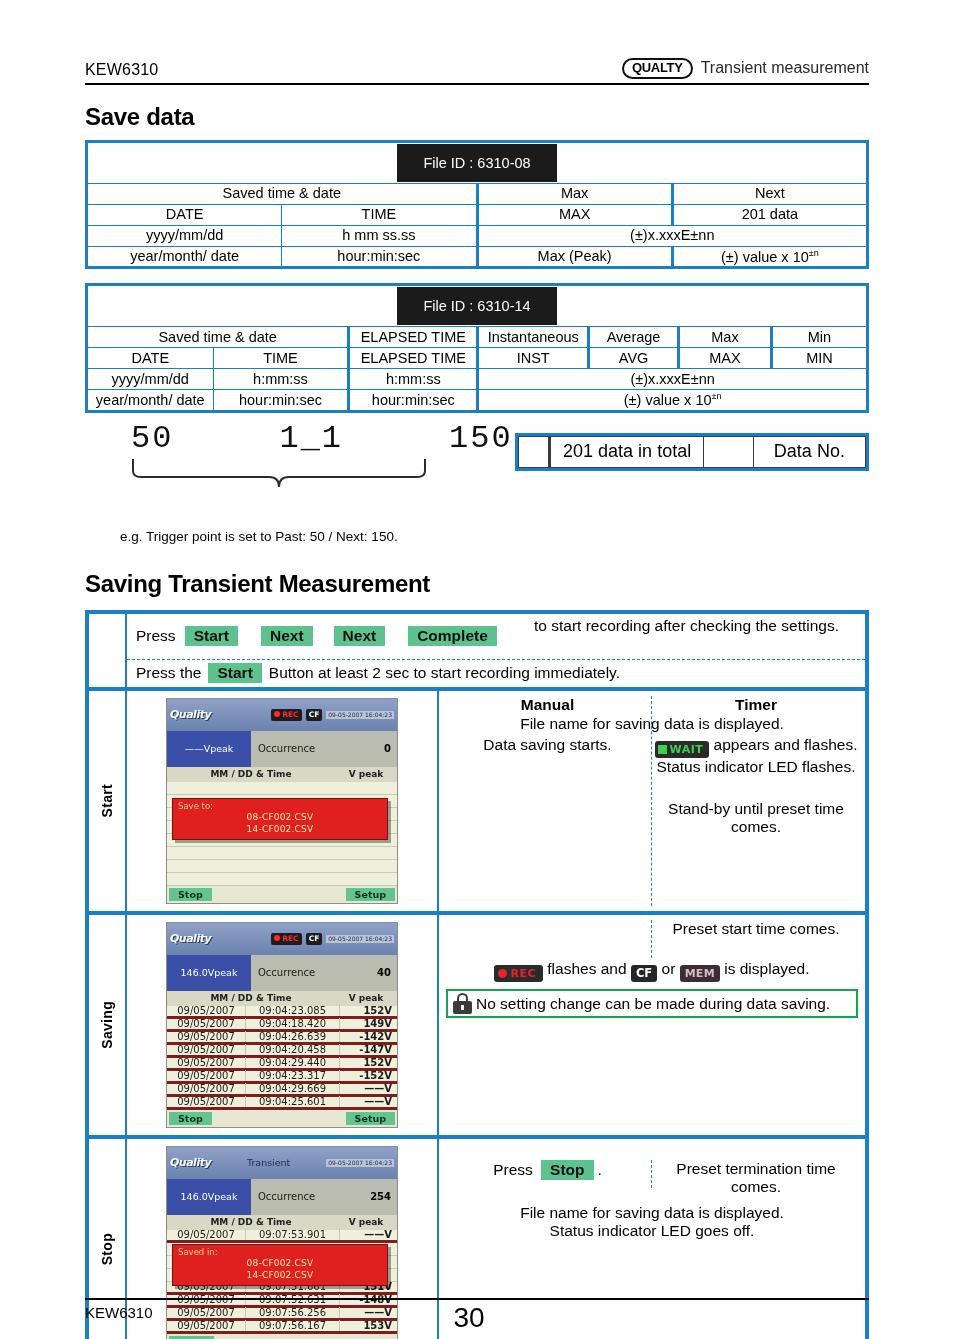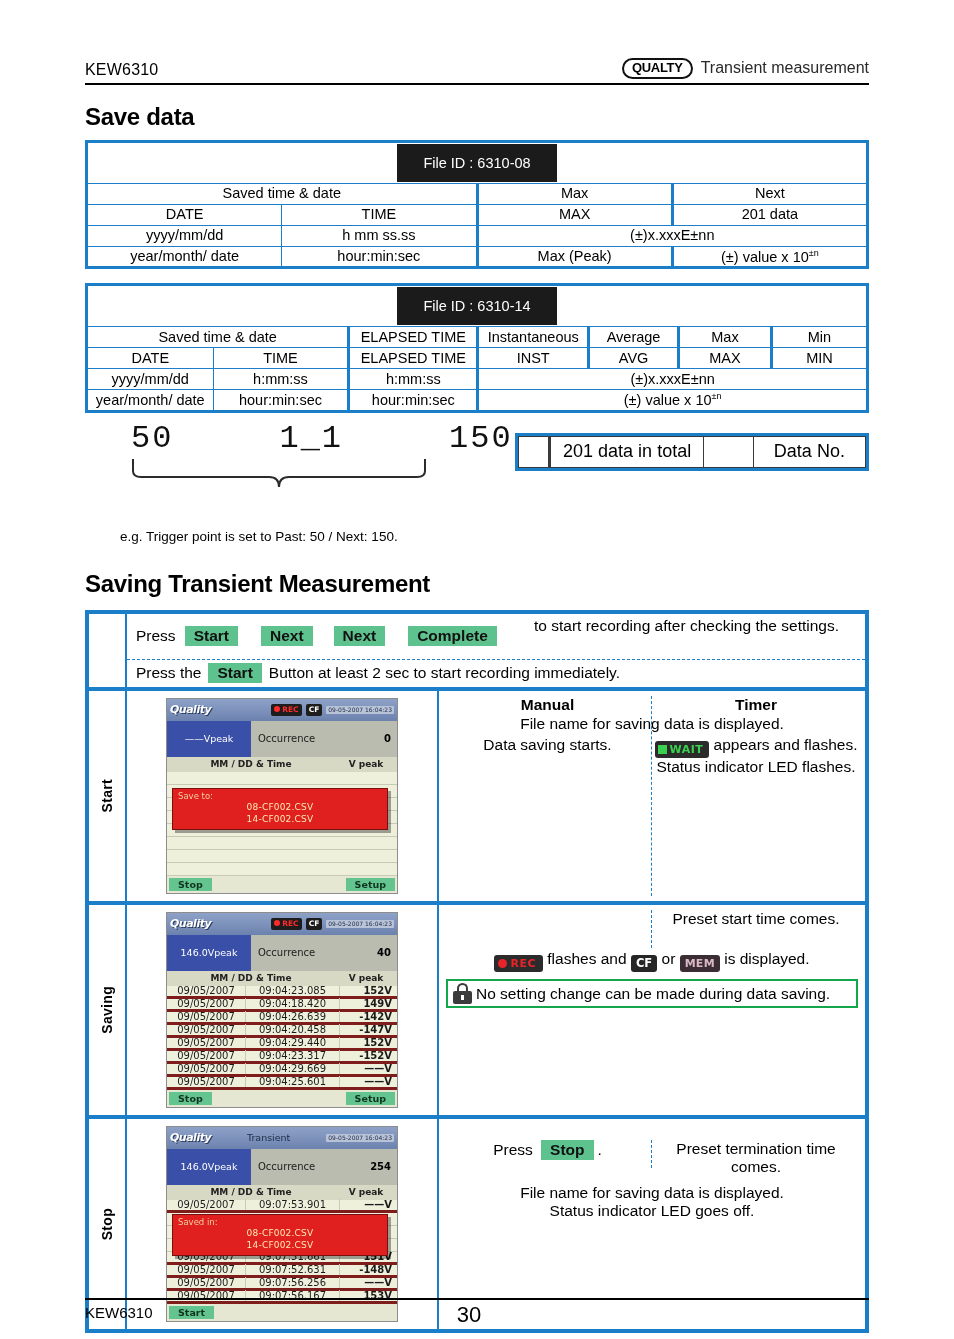--- a/index.html
+++ b/index.html
@@ -145,21 +145,21 @@
                 background:#3b3b3b; border-radius:2px; }
   .lock .shk { position:absolute; top:0; left:4px; width:11px; height:10px;
                border:2.5px solid #3b3b3b; border-bottom:none;
                border-radius:6px 6px 0 0; }
   .lock .kh { position:absolute; bottom:4px; left:8px; width:3px; height:5px;
               background:#fff; }
 
   
   .lcd { width: 232px; background: #efefdc; border: 1px solid #8d8d8d;
          font-family: "DejaVu Sans", sans-serif; position: relative; }
-  .lcd-top { height: 22px; background: linear-gradient(#8ea2c8,#6c82ae);
+  .lcd-top { height: 32px; background: linear-gradient(#8ea2c8,#6c82ae);
              display:flex; align-items:center; padding:0 3px; gap:4px; }
   .lcd-logo { font-size: 11px; font-weight: bold; font-style: italic;
               color:#fff; text-shadow: 1px 1px 0 #2b3c5e; letter-spacing:-.5px; }
   .lcd-mid-title { font-size: 9.5px; color:#20304d; flex:1; text-align:center; }
   .mini { font-size:7.5px; line-height:1; }
   .m-rec { background:#1d1d1d; color:#ff2a2a; padding:2px 3px; border-radius:2px;
            font-weight:bold; }
   .m-rec i { display:inline-block; width:6px;height:6px;border-radius:50%;
              background:#ff2a2a; margin-right:2px; font-style:normal; }
   .m-cf { background:#1d1d1d; color:#fff; padding:2px 3px; border-radius:2px; font-weight:bold;}
@@ -193,21 +193,21 @@
   .dlg .lbl { color:#f2cfa0; font-size:8.5px; }
   .dlg .fn { color:#ffe9b0; font-size:9px; text-align:center; line-height:1.35;
              letter-spacing:.2px; }
 
   
   .pg-footer { position:absolute; left:85px; right:85px; bottom:18px; }
   .pg-footer .rule { border-top: 2px solid #000; }
   .pg-footer .inner { display:flex; align-items:center; padding-top:4px; }
   .pg-footer .model { font-size:15px; }
   .pg-footer .pno { position:absolute; left:0; right:16px; text-align:center;
-                    font-size:22px; top:2px; }
+                    font-size:28px; top:2px; }
 </style>
 </head>
 <body>
 
 <div class="page">
 
   <div class="pg-header">
     <div class="model">KEW6310</div>
     <div class="hdr-right">
       <span class="logo-badge">QUALTY</span>
@@ -412,20 +412,21 @@
           </div>
           <div class="c-timer">
             <div class="c-hd">Timer</div>
             <div style="height:22px"></div>
             <div>
               <span class="badge b-wait"><i></i><span>WAIT</span></span>
               <span>appears and flashes.</span>
             </div>
             <div>Status indicator LED flashes.</div>
             <div style="height:24px"></div>
+            <div>Stand-by until preset time comes.</div>
           </div>
         </div>
         <div style="position:absolute;top:24px;left:0;right:0;text-align:center;font-size:15.5px">File name for saving data is displayed.</div>
       </div>
     </div>
 
     <div class="prow">
       <div class="vlabel">
         <span>Saving</span>
       </div>

